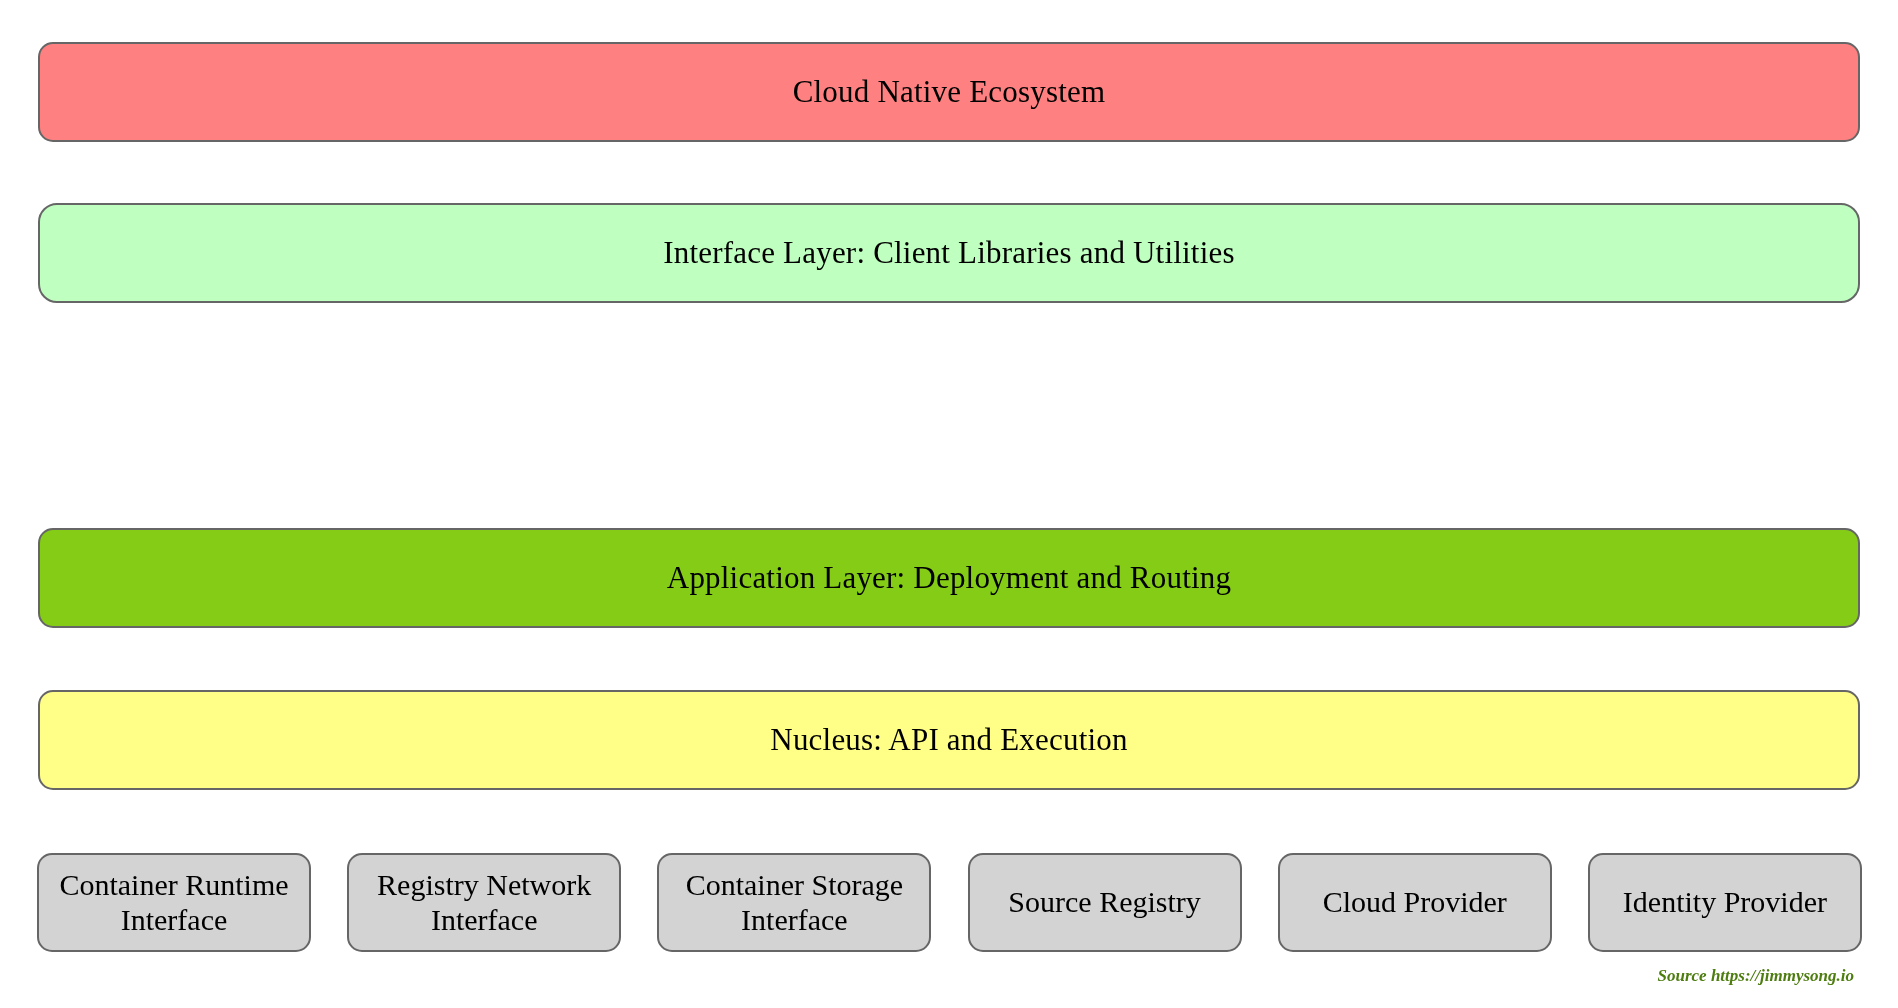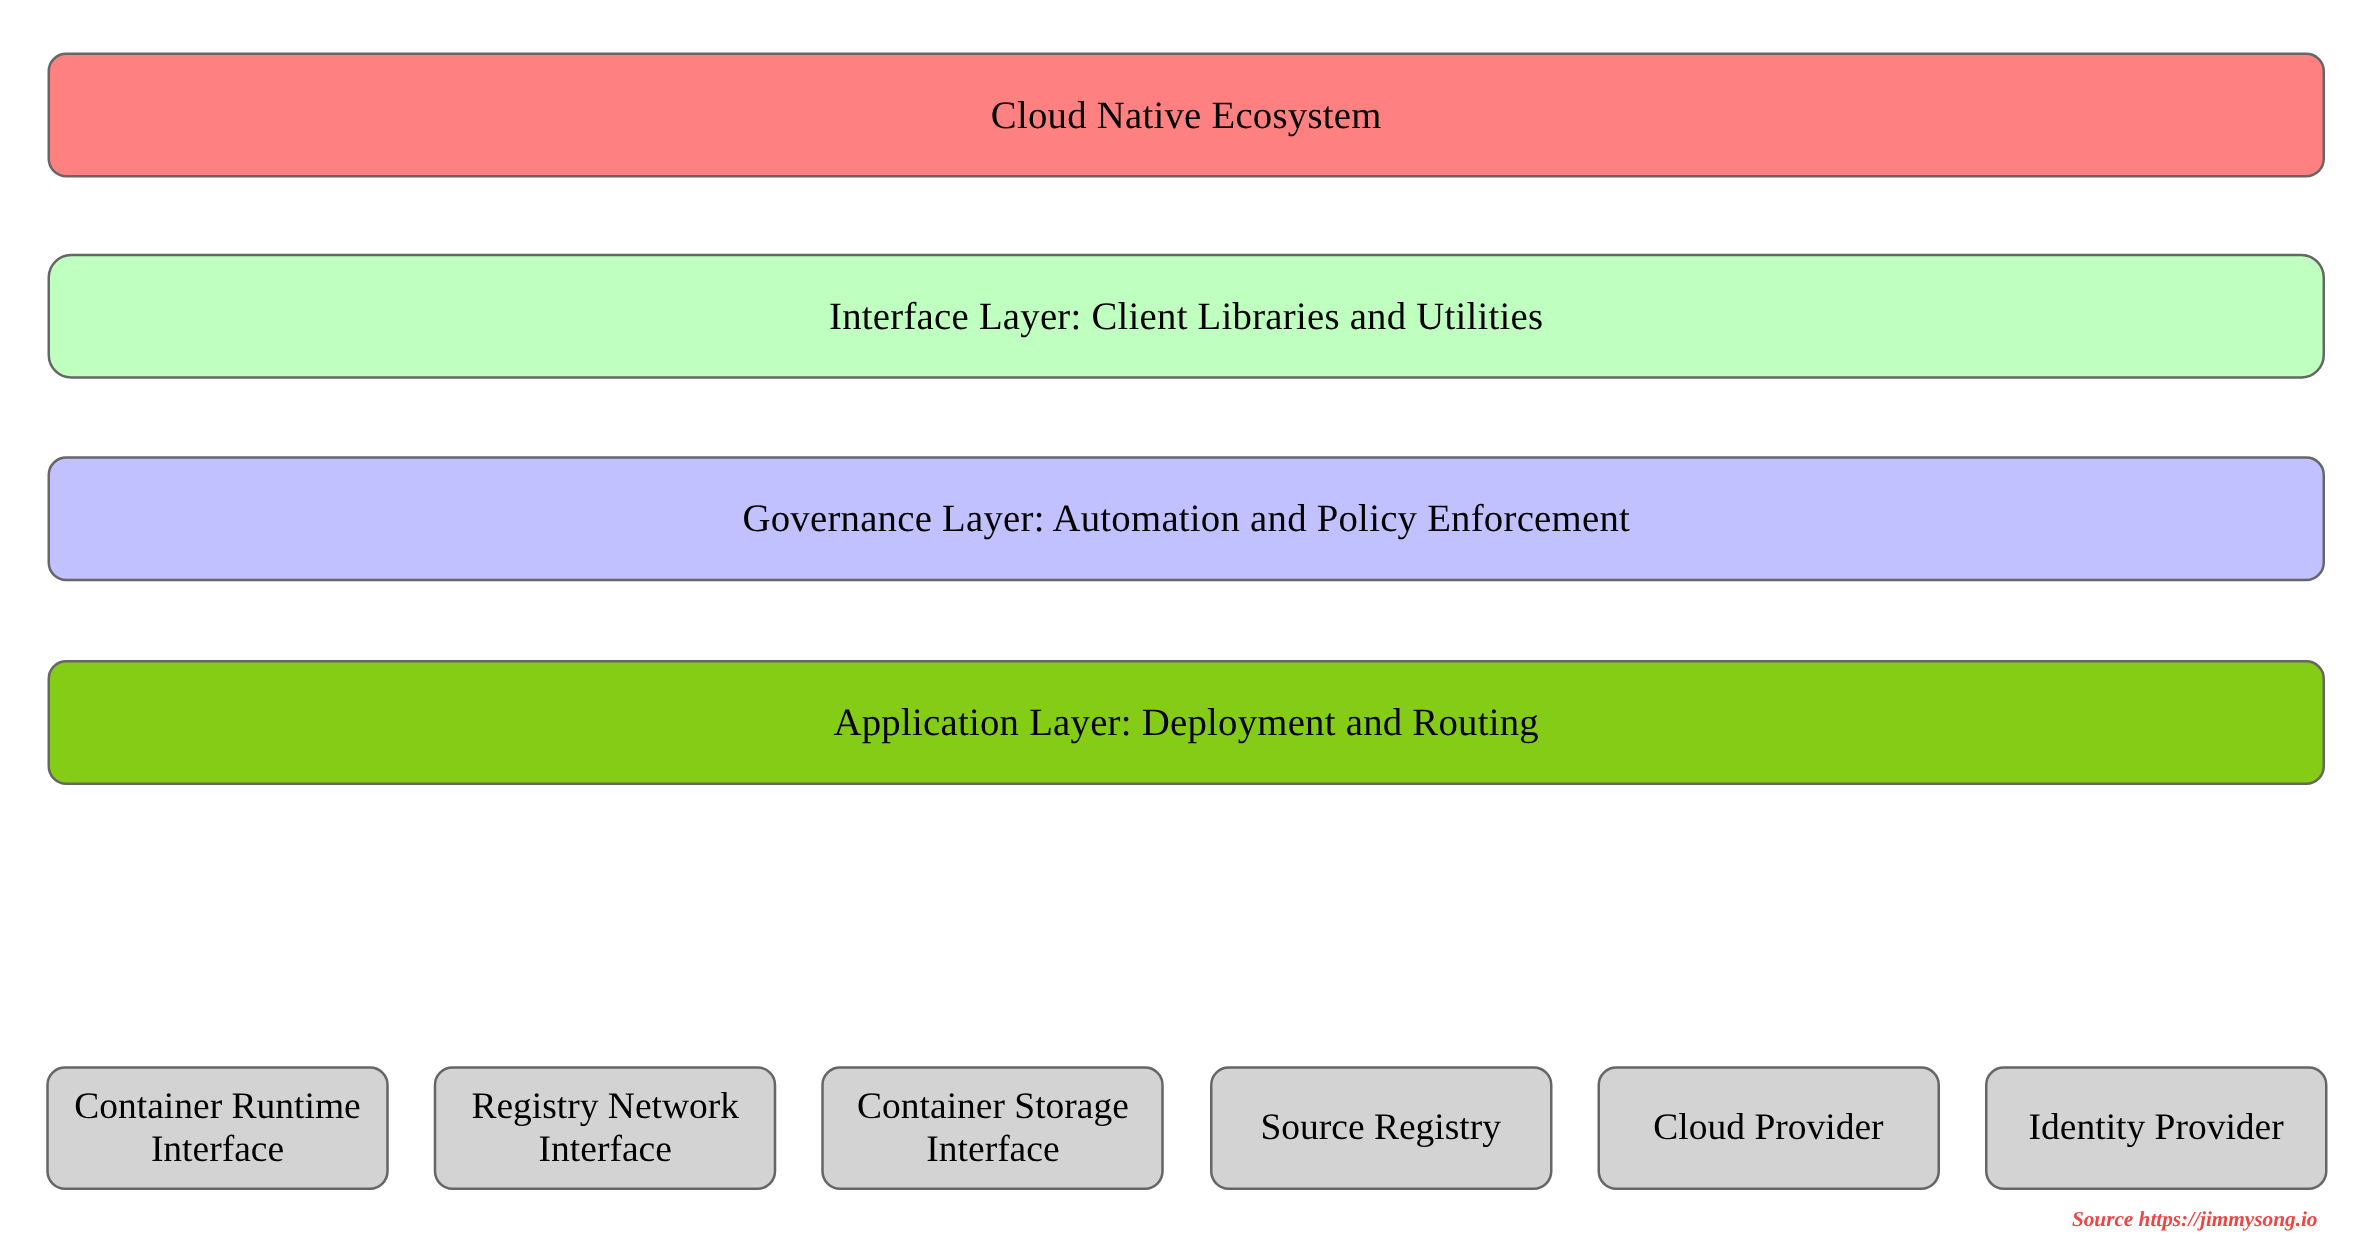--- a/index.html
+++ b/index.html
@@ -65,45 +65,45 @@
     line-height: 1.15;
     text-align: center;
   }
   .source-note {
     position: absolute;
     top: 966px;
     right: 44px;
     font-size: 17px;
     font-style: italic;
     font-weight: bold;
-    color: #ef4444;
+    color: #4d7c0f;
     text-align: right;
   }
 </style>
 </head>
 <body>
 
 <div class="canvas">
 
   <div class="layer-bar layer-1" style="background: rgb(255, 128, 128);">
     <span class="layer-label">Cloud Native Ecosystem</span>
   </div>
 
   <div class="layer-bar layer-2" style="background: rgb(191, 255, 191);">
     <span class="layer-label">Interface Layer: Client Libraries and Utilities</span>
   </div>
 
-  <div class="layer-bar layer-3" style="background: rgb(193, 193, 255);">
-    <span class="layer-label">Governance Layer: Automation and Policy Enforcement</span>
-  </div>
 
   <div class="layer-bar layer-4" style="background: #84cc16;">
     <span class="layer-label">Application Layer: Deployment and Routing</span>
   </div>
 
+  <div class="layer-bar layer-5" style="background: rgb(255, 255, 135);">
+    <span class="layer-label">Nucleus: API and Execution</span>
+  </div>
 
   <div class="foundation-row">
     <div class="foundation-box">
       <span class="box-label">Container Runtime Interface</span>
     </div>
     <div class="foundation-box">
       <span class="box-label">Registry Network Interface</span>
     </div>
     <div class="foundation-box">
       <span class="box-label">Container Storage Interface</span>

